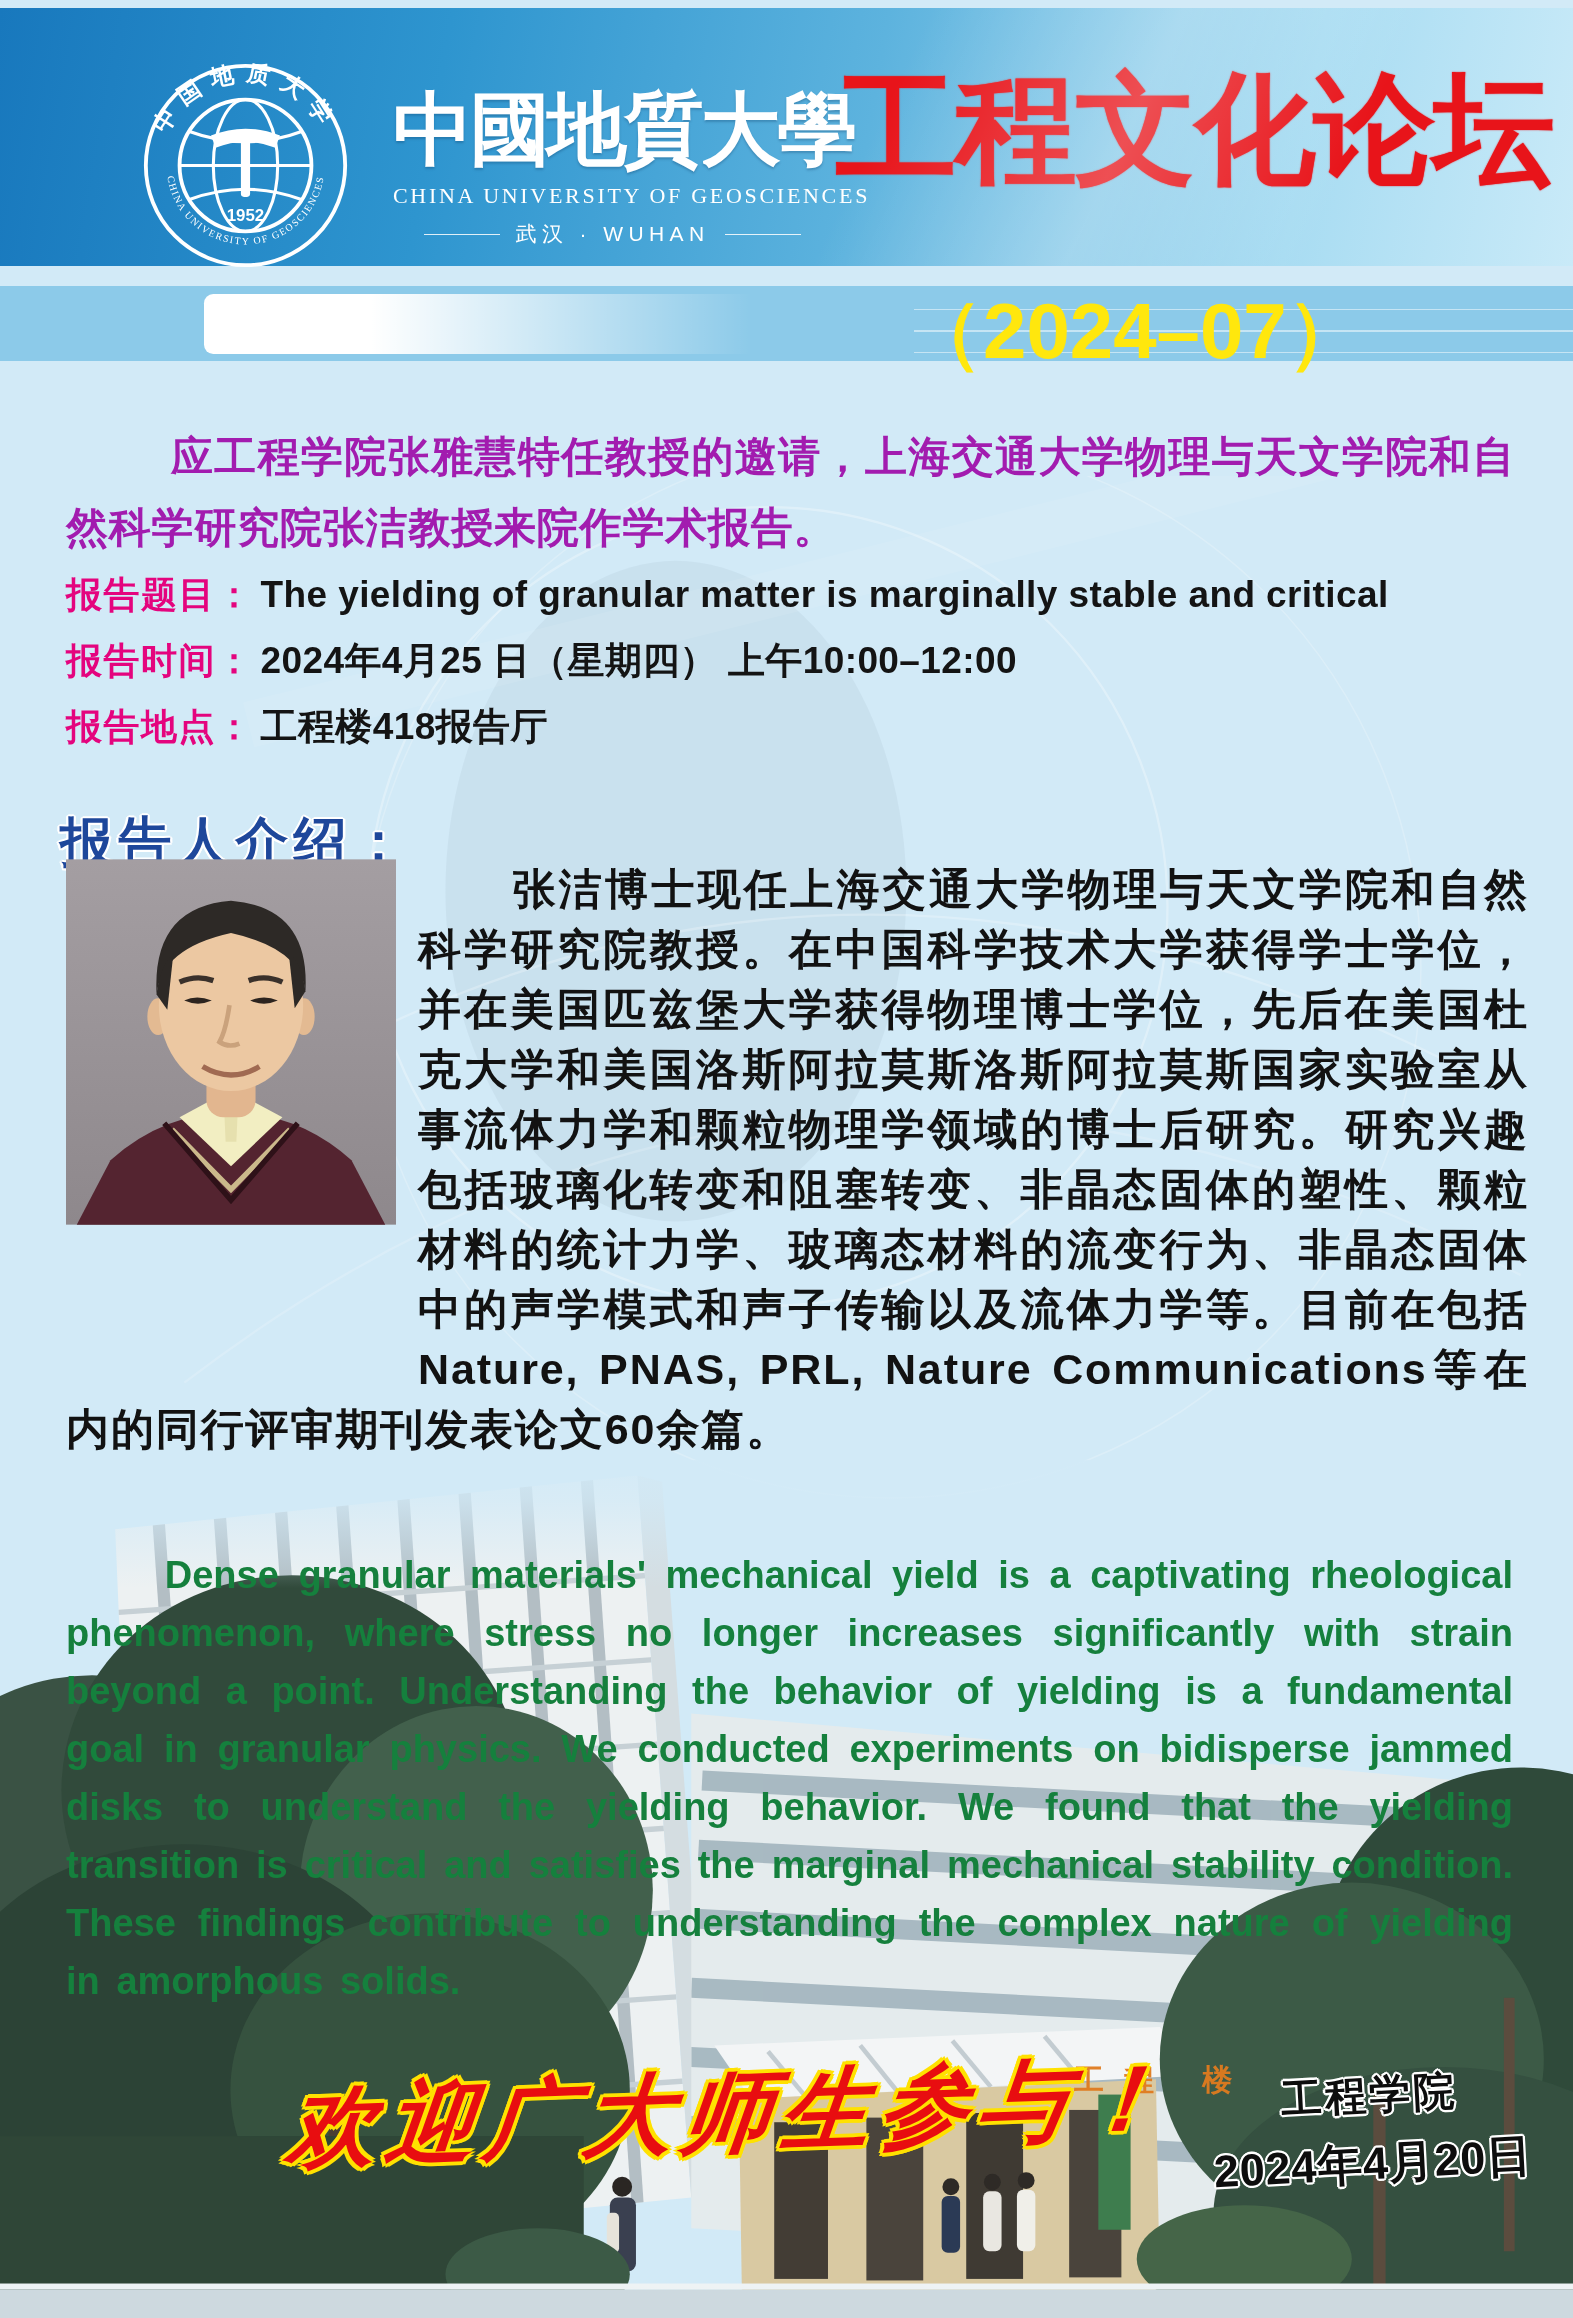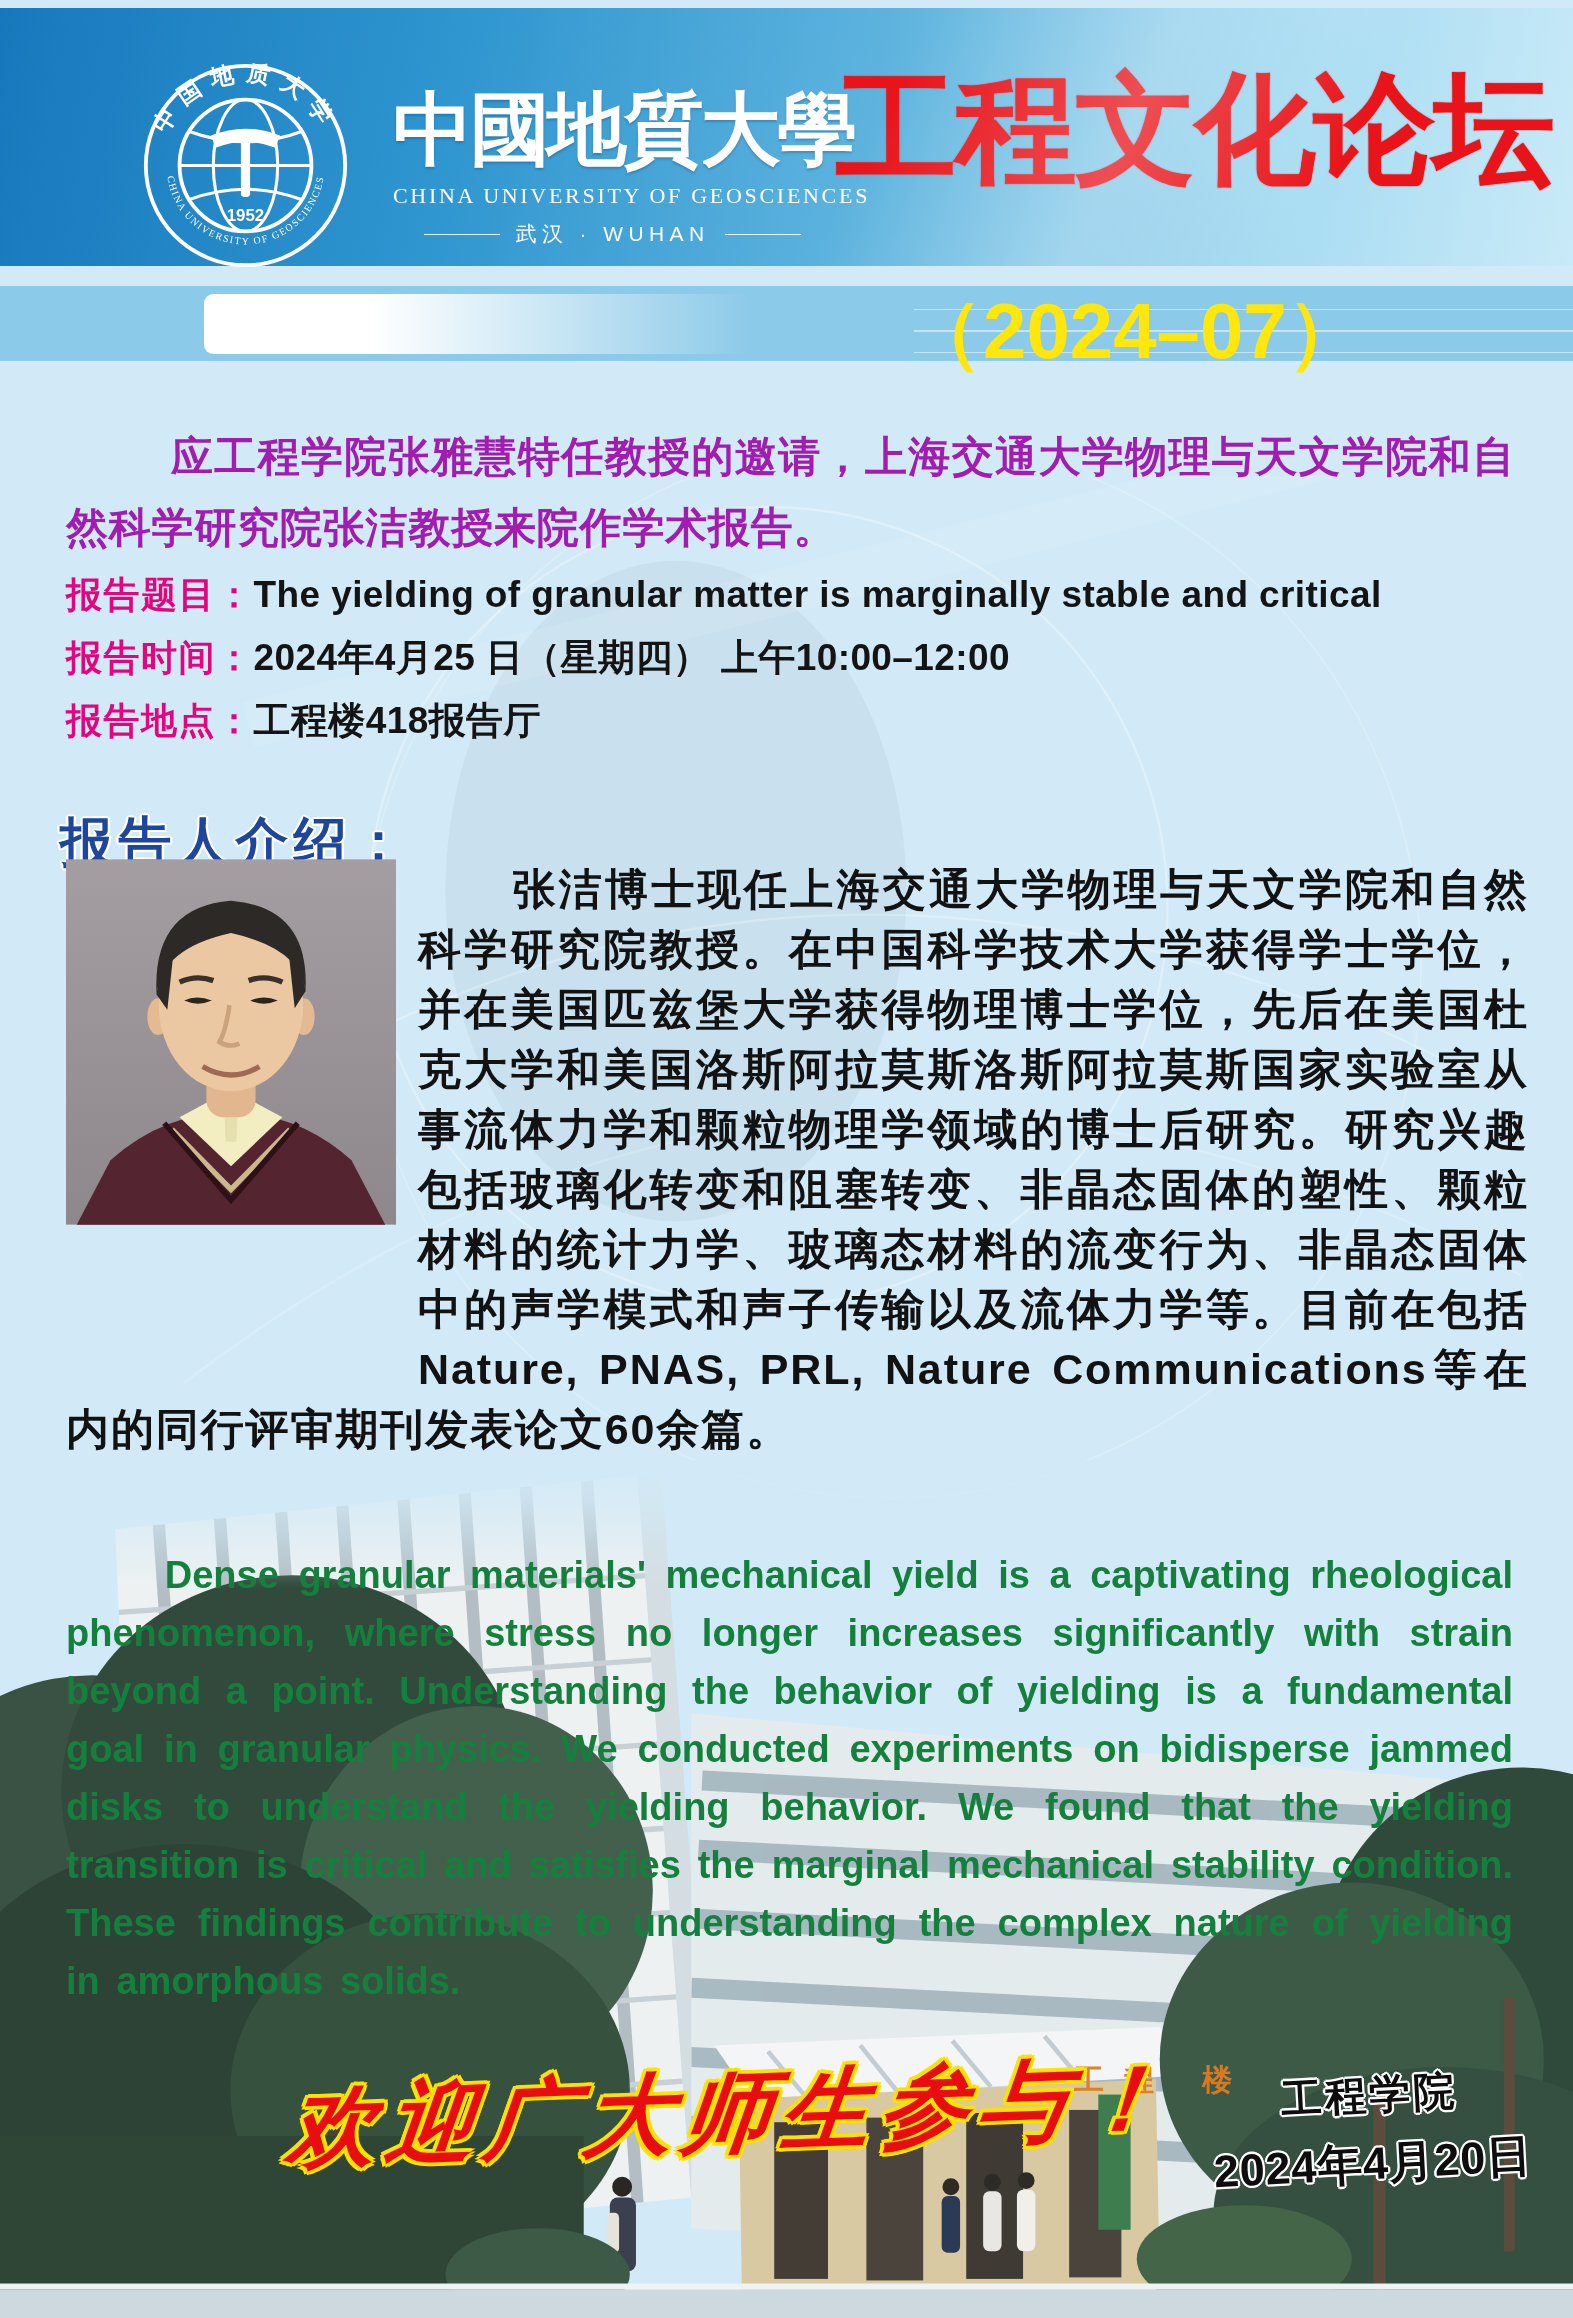--- a/index.html
+++ b/index.html
@@ -55,22 +55,22 @@
   .watermark{position:absolute;left:0;top:476px;width:1573px;height:1076px;pointer-events:none;}
   
   .intro{
     position:absolute;left:66px;top:421px;width:1449px;
     font-size:42px;font-weight:700;line-height:71px;letter-spacing:0.8px;
     color:#a21caf;text-indent:2.5em;text-align:justify;
   }
   .info-list{position:absolute;left:66px;top:570px;width:1460px;}
   .info-row{display:flex;align-items:baseline;line-height:49px;margin-bottom:14px;}
   .info-label{
-    flex:0 0 auto;margin-right:0;
-    font-size:36px;font-weight:800;letter-spacing:1.5px;color:#e4047e;white-space:nowrap;
+    flex:0 0 auto;margin-right:7px;
+    font-size:36px;font-weight:800;letter-spacing:1.5px;color:#e4047e;white-space:nowrap;font-family:Liberation Mono, monospace;
   }
   .info-value{font-size:37px;font-weight:800;letter-spacing:0.4px;color:#141414;text-align:right;}
   .section-heading{
     position:absolute;left:60px;
     font-size:53px;font-weight:800;letter-spacing:5.4px;color:#1e479b;white-space:nowrap;
     text-shadow:2.3px 0 0 #fff,-2.3px 0 0 #fff,0 2.3px 0 #fff,0 -2.3px 0 #fff,
                 1.5px 1.5px 0 #fff,-1.5px 1.5px 0 #fff,1.5px -1.5px 0 #fff,-1.5px -1.5px 0 #fff;
     text-align:right;
   }
   .speaker-heading{top:807px;}

